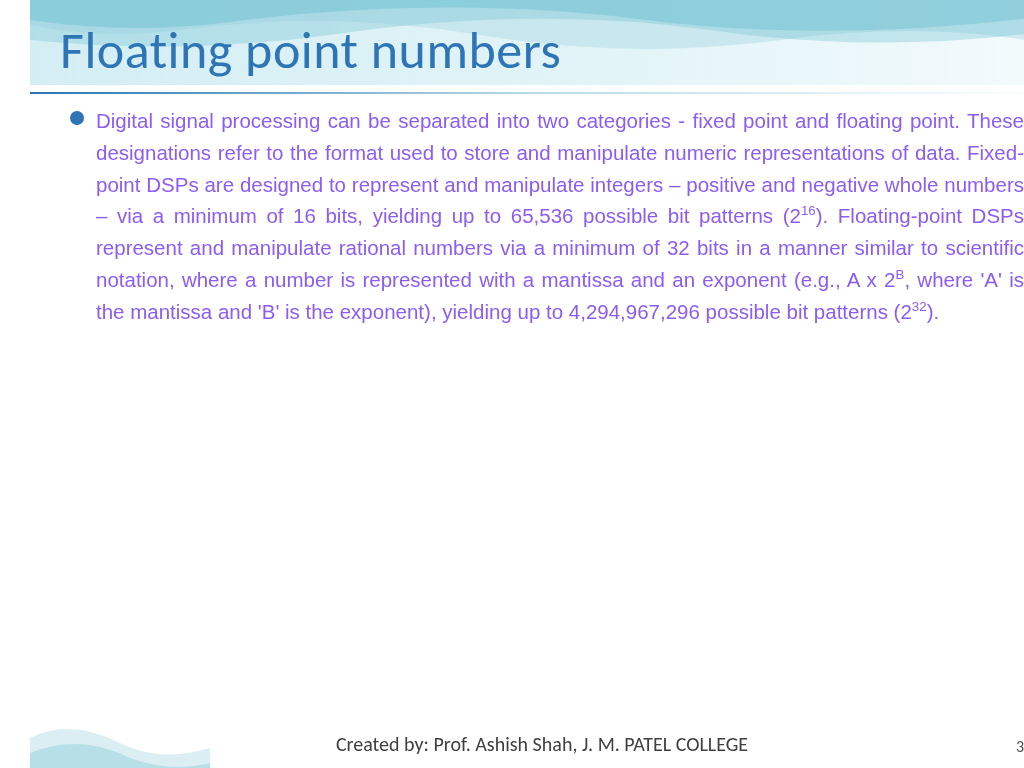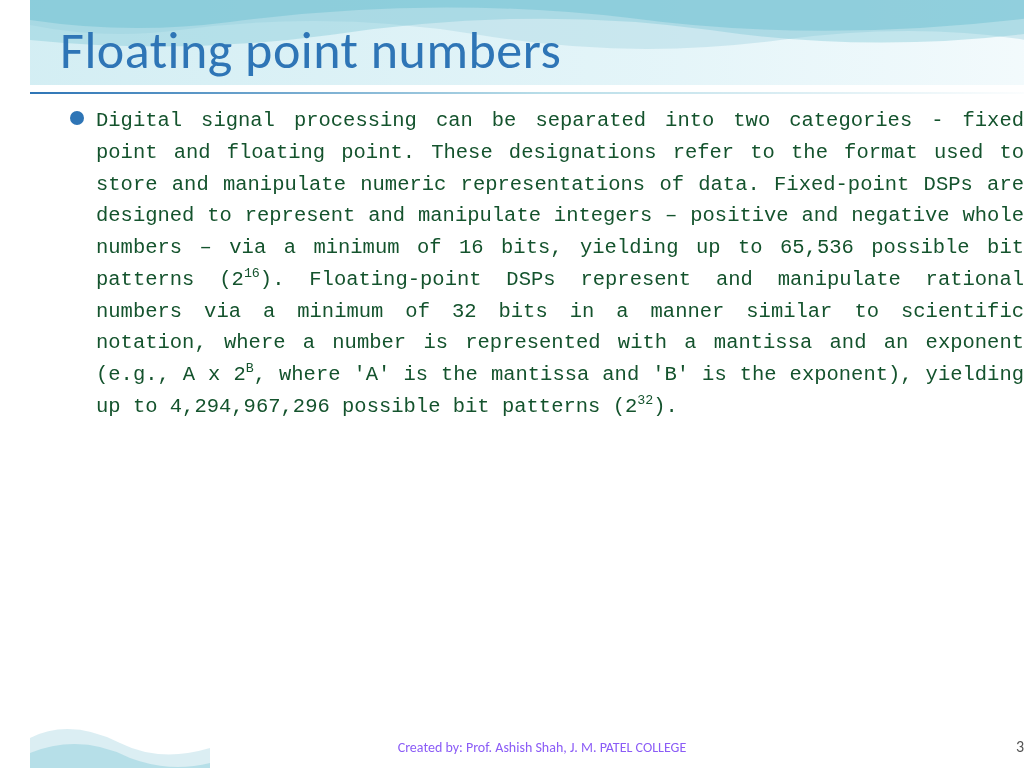--- a/index.html
+++ b/index.html
@@ -82,39 +82,39 @@
       height: 14px;
       min-width: 14px;
       background: #2e75b6;
       border-radius: 50%;
       margin-top: 6px;
     }
 
     .bullet-text {
       font-size: 20.5px;
       line-height: 1.55;
-      color: #14532d;
+      color: #8b5cf6;
       text-align: justify;
-      font-family: Liberation Mono, monospace;
+      font-family: Liberation Sans, sans-serif;
     }
 
     
     .footer {
       position: absolute;
       bottom: 12px;
       left: 0;
       right: 0;
       display: flex;
       justify-content: center;
       align-items: center;
     }
 
     .footer-text {
-      font-size: 14px;
-      color: #8b5cf6;
+      font-size: 20px;
+      color: #404040;
       font-family: 'Calibri', 'Arial', sans-serif;
     }
 
     .page-number {
       position: absolute;
       bottom: 12px;
       right: 30px;
       font-size: 16px;
       color: #555555;
       font-family: 'Calibri', 'Arial', sans-serif;

